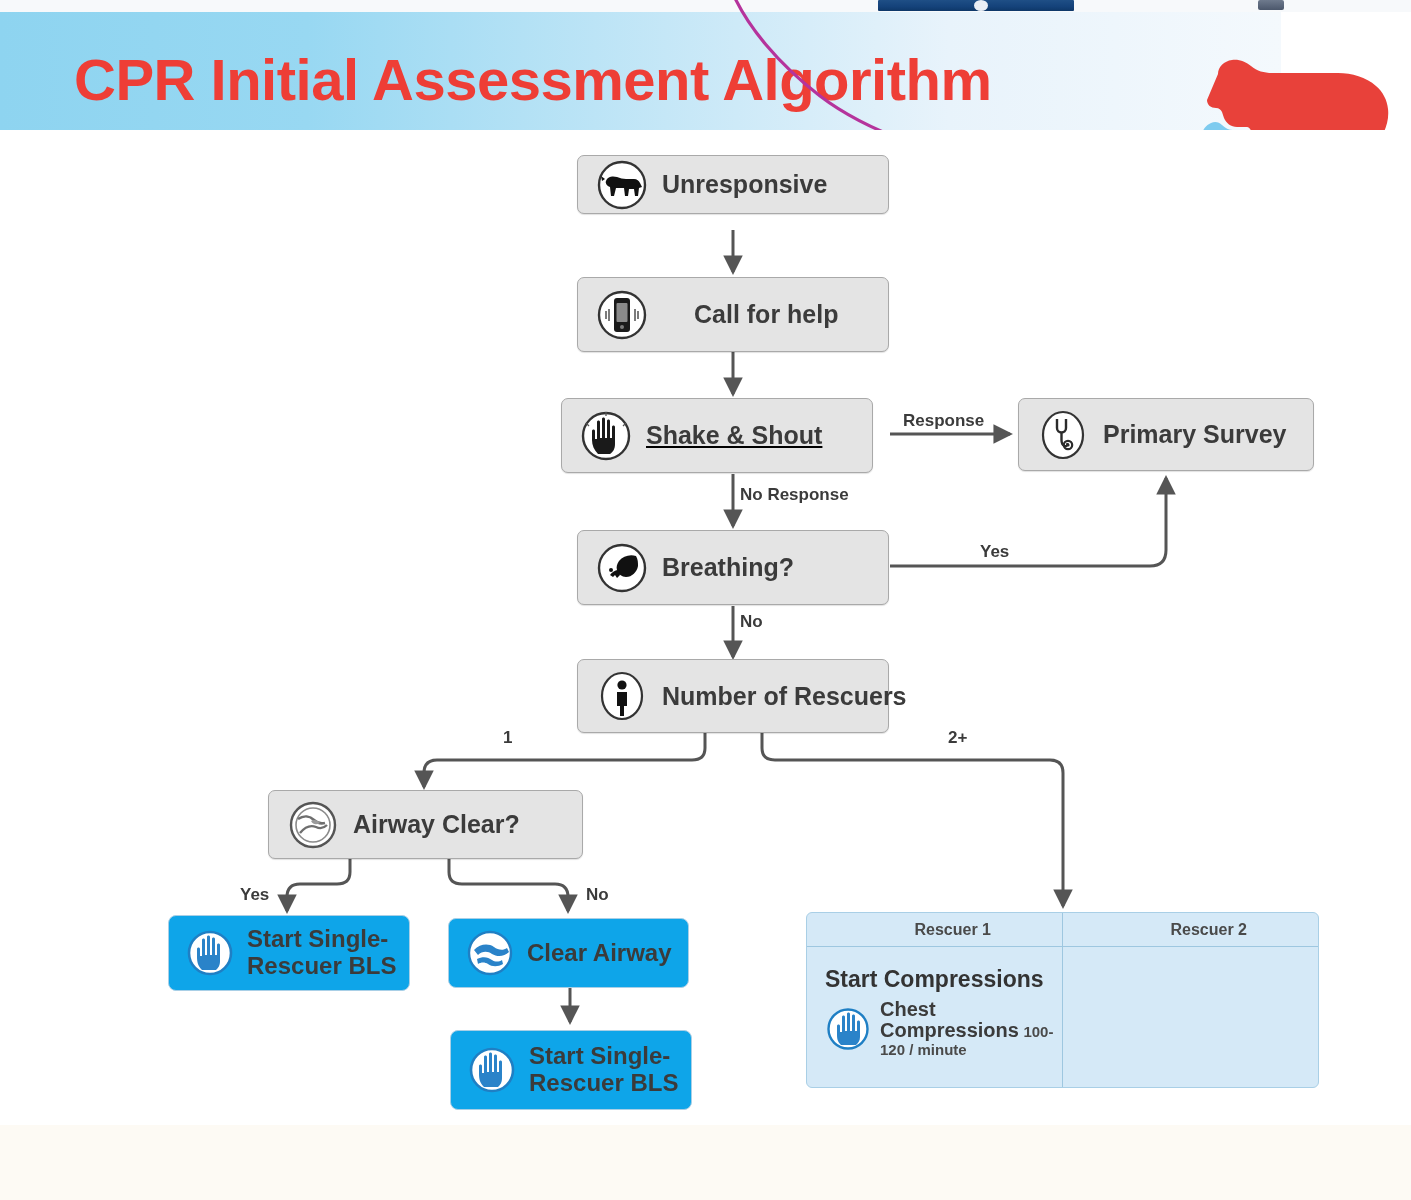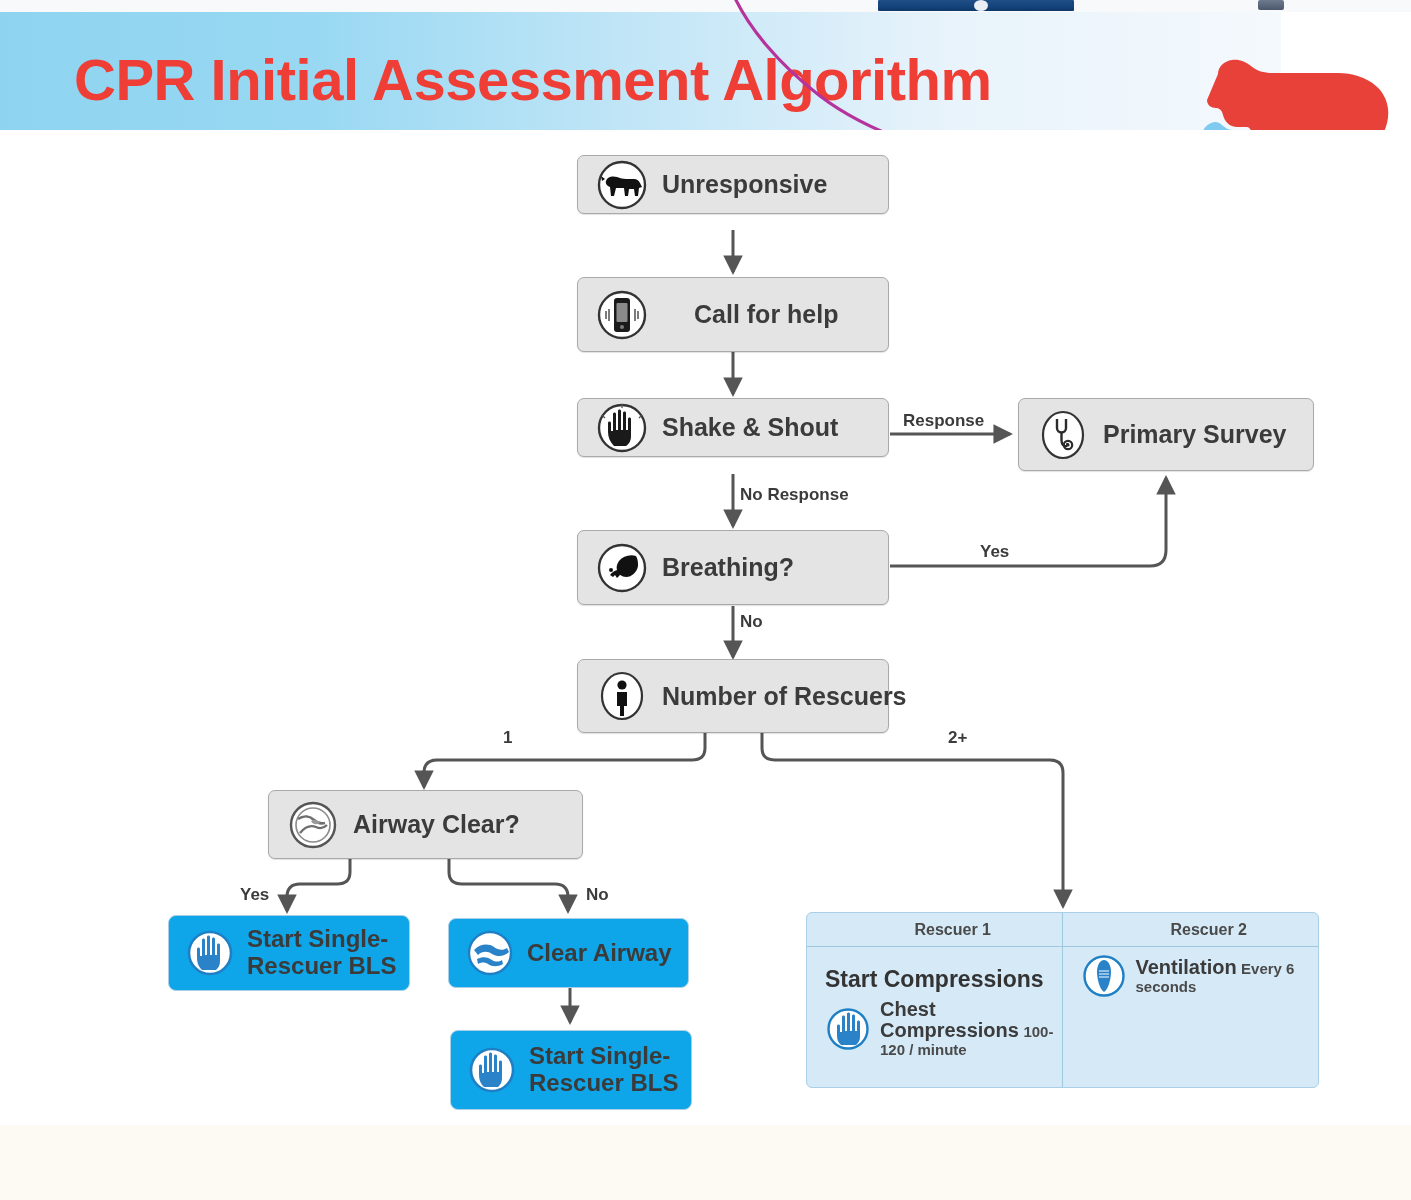--- a/index.html
+++ b/index.html
@@ -223,21 +223,21 @@
       <rect x="20.5" y="14" width="11" height="19" rx="1" fill="#8a8a8a"></rect>
       <circle cx="26" cy="38" r="2" fill="#7a7a7a"></circle>
       <g stroke="#444" stroke-width="1.4" fill="none">
         <path d="M13 20v12M10 22v8M39 20v12M42 22v8"></path>
       </g>
     </svg>
   </span>
   <span class="blabel">Call for help</span>
 </div>
 
-<div class="gbox" style="left:577px; top:398px; width:312px; height:59px;">
+<div class="gbox" style="left:561px; top:398px; width:312px; height:75px;text-decoration:underline;">
   <span class="glyph">
     <svg viewBox="0 0 52 52" width="52" height="52">
       <circle cx="26" cy="26" r="23" fill="#fff" stroke="#333" stroke-width="2.4"></circle>
       <path fill="#1a1a1a" d="M18 44c-4-4-6-9-6-14v-9c0-2 3-2 3 0v8h2V12c0-2 3-2 3 0v16h2V9c0-2 3-2 3 0v19h2V11c0-2 3-2 3 0v17h2V17c0-2 3-2 3 0v17c0 5-2 8-5 10z"></path>
       <g stroke="#555" stroke-width="1.3">
           <path d="M9 16l-3-3M43 16l3-3M26 6V2"></path>
         </g>
     </svg>
   </span>
   <span class="blabel">Shake &amp; Shout</span>
@@ -344,27 +344,14 @@
       </span>
       <span class="r-txt">
         <span class="r-main">Chest</span><br>
         <span class="r-main">Compressions</span>
         <span class="r-sub">100-120 / minute</span>
       </span>
     </div>
   </div>
 
   <div id="rescuer-col-2">
-    <div class="r-detail">
-      <span class="glyph">
-        <svg viewBox="0 0 46 46" width="46" height="46">
-          <circle cx="23" cy="23" r="19.5" fill="#fff" stroke="#1f7fc4" stroke-width="2.4"></circle>
-          <path fill="#2a83c9" d="M23 7c4 0 7 5 7 12s-3 18-7 20c-4-2-7-13-7-20S19 7 23 7z"></path>
-          <path fill="none" stroke="#fff" stroke-width="1" d="M18 18h10M18 21h10M18 24h10"></path>
-        </svg>
-      </span>
-      <span class="r-txt">
-        <span class="r-main">Ventilation</span>
-        <span class="r-sub">Every 6 seconds</span>
-      </span>
-    </div>
   </div>
 </div>
 
 </body></html>

